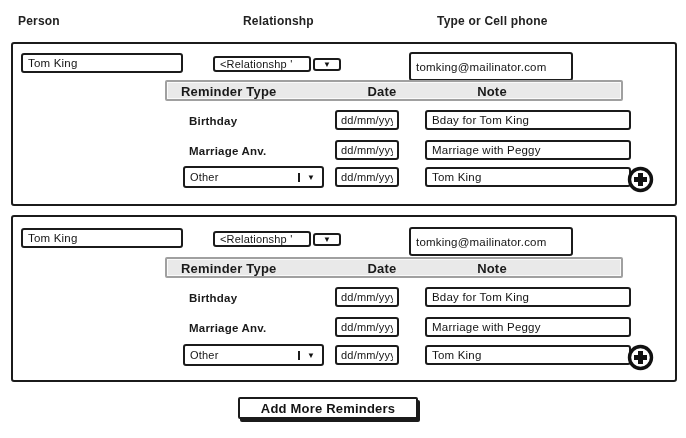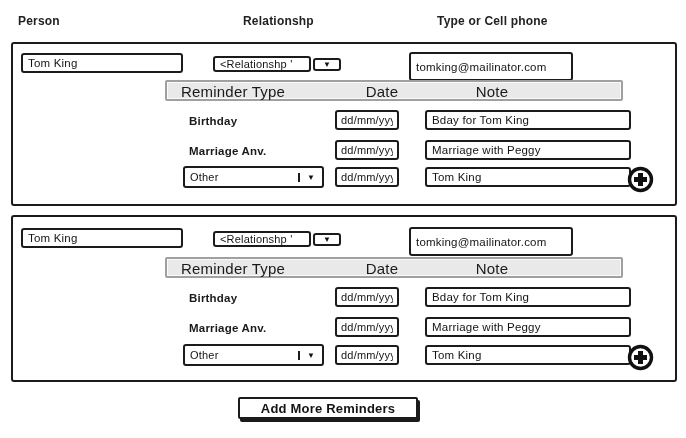--- a/index.html
+++ b/index.html
@@ -53,21 +53,21 @@
   .p2 .rel-combo { top:11px; }
 
   
   .thead {
     left:152px; top:36px; width:458px; height:21px;
     background:#e9e9e9; border:2px solid #a0a0a0; border-radius:2px;
     box-shadow: inset 0 0 0 1px #fafafa;
   }
   .p2 .thead { top:40px; }
   .thead span { position:absolute; top:50%; transform:translateY(-50%);
-    font-size:15px; font-weight:400; color:#1a1a1a; white-space:nowrap; }
+    font-size:13px; font-weight:700; color:#1a1a1a; white-space:nowrap; }
   .th-type { left:14px; }
   .th-date { left:160px; width:110px; text-align:center; }
   .th-note { left:270px; width:110px; text-align:center; }
 
   
   .rrow { left:8px; width:100%; height:22px; }
   .p1 .row0 { top:66px; }  .p1 .row1 { top:96px; }  .p1 .row2 { top:123px; }
   .p2 .row0 { top:70px; }  .p2 .row1 { top:100px; } .p2 .row2 { top:128px; }
   .row-label { left:168px; top:50%; transform:translateY(-50%);
     font-size:11.5px; font-weight:600; color:#1a1a1a; white-space:nowrap; }

